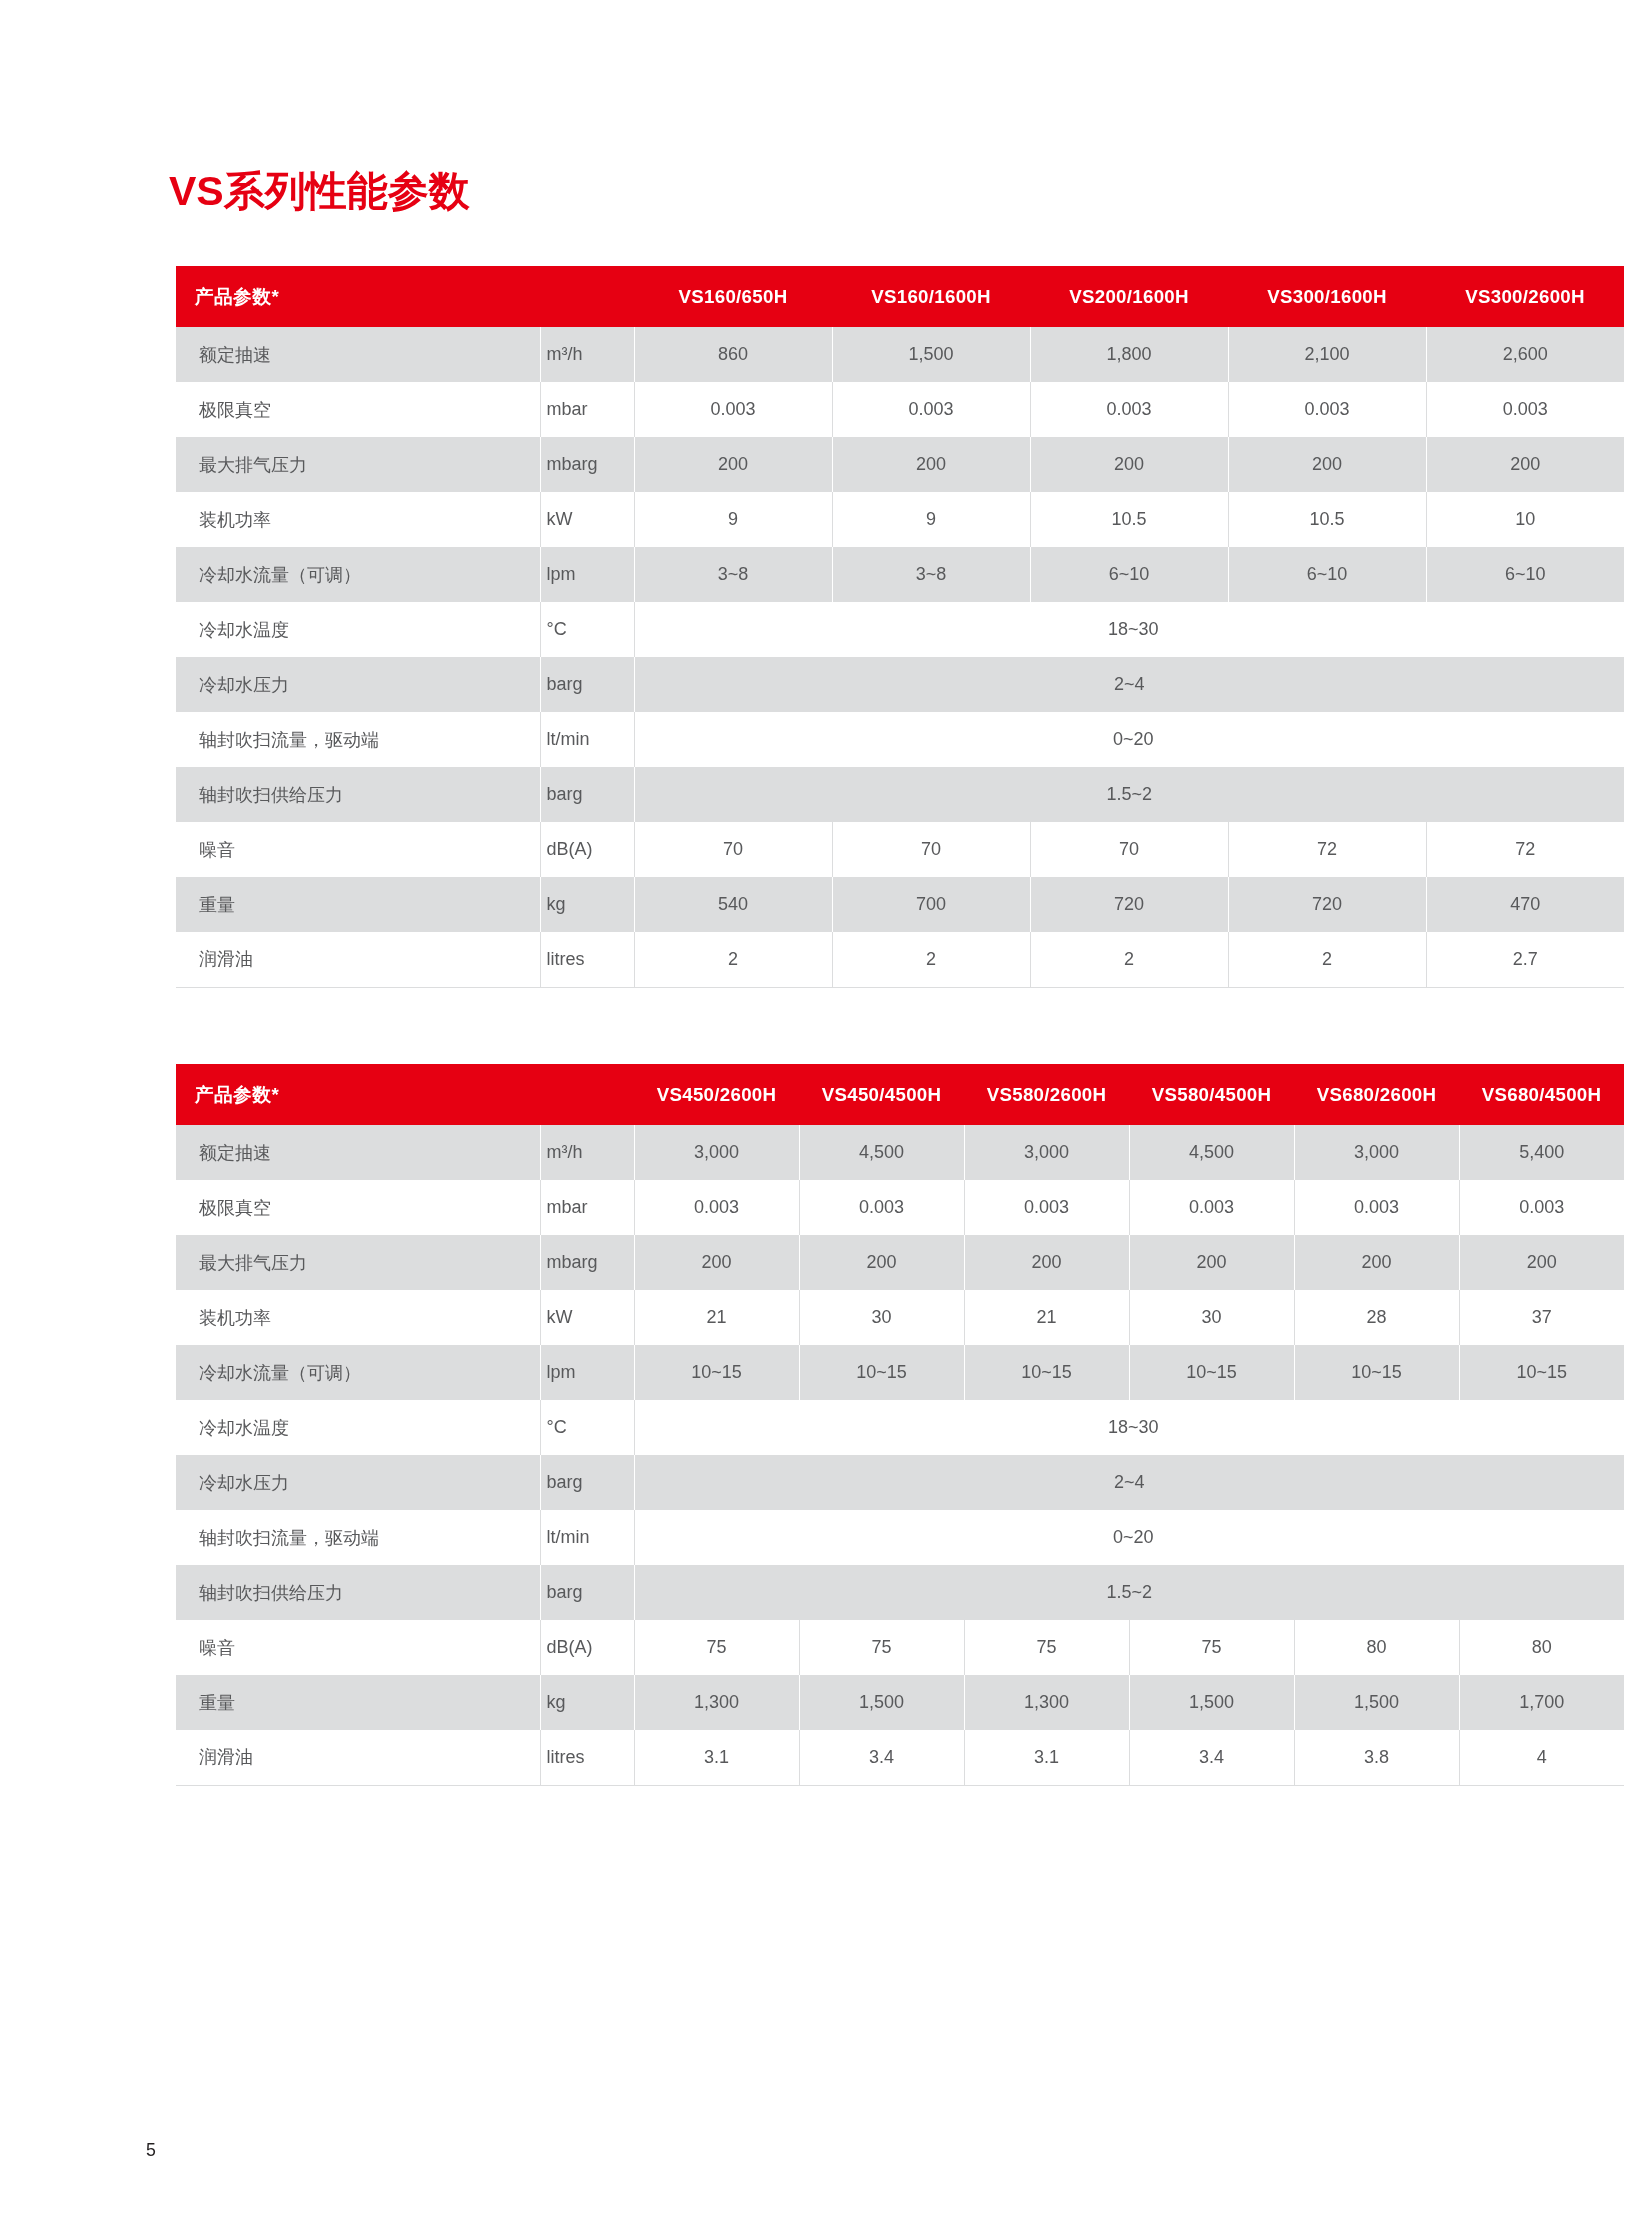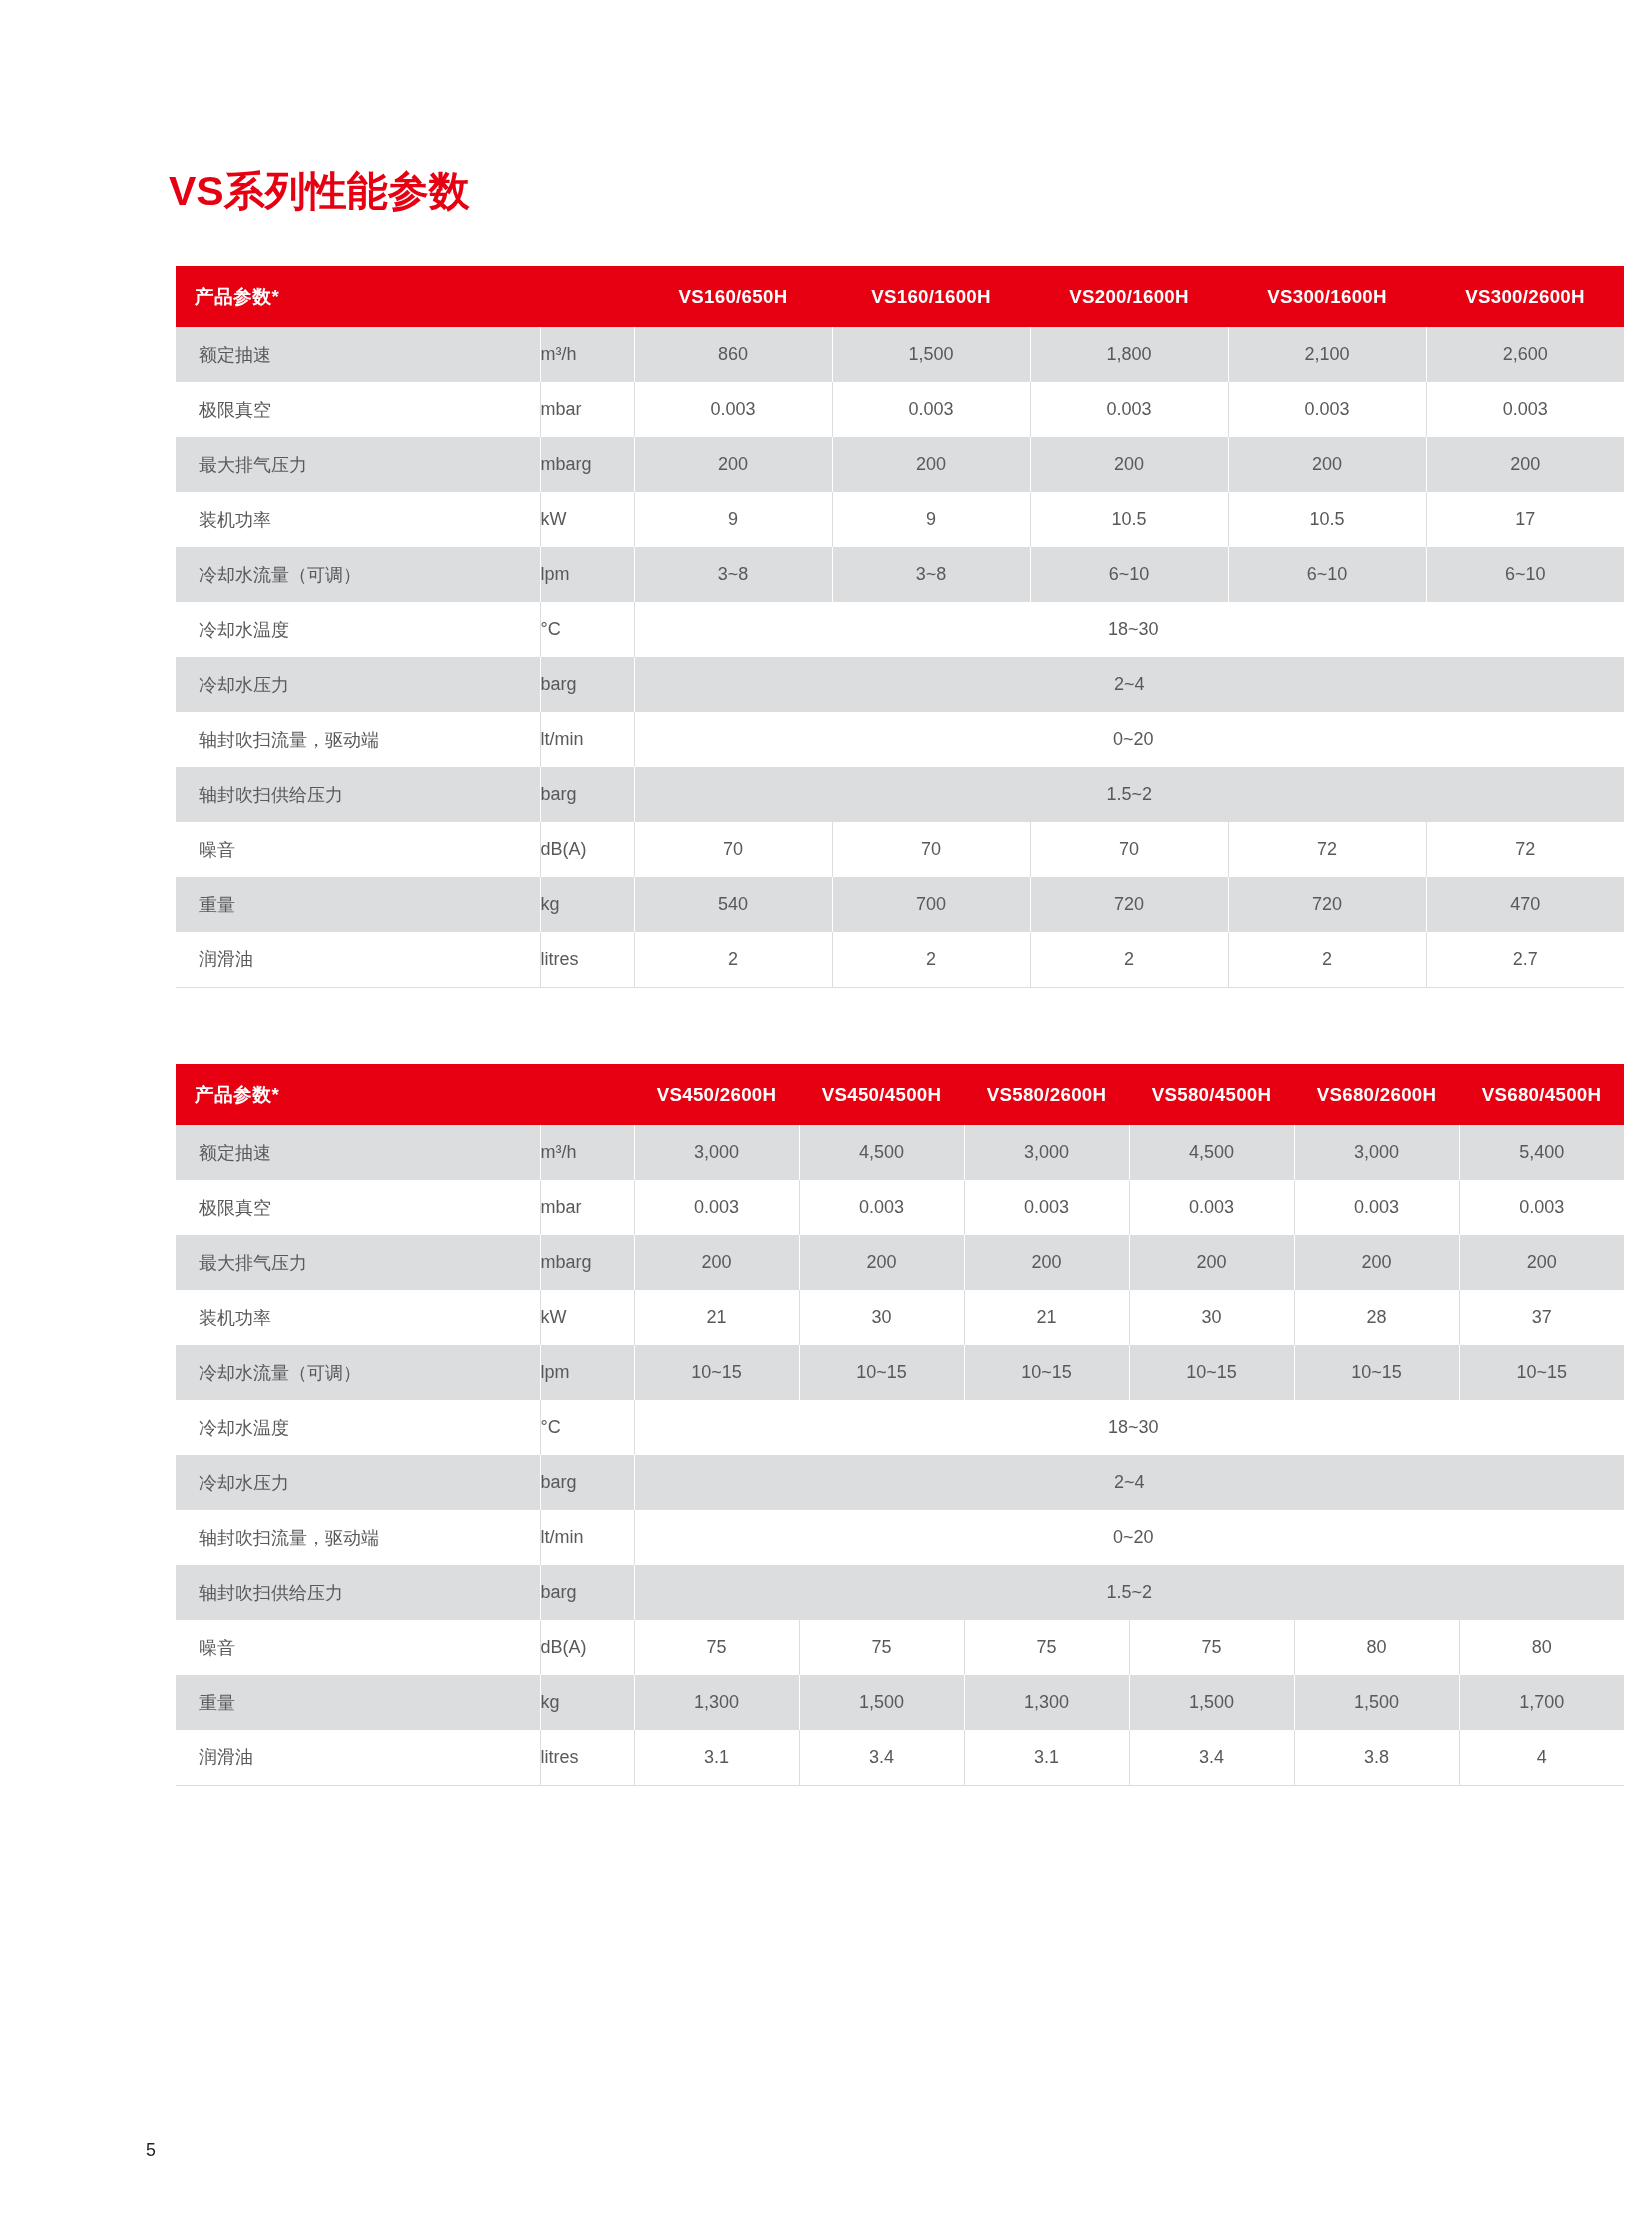--- a/index.html
+++ b/index.html
@@ -96,21 +96,21 @@
     border-right-color: #DCDDDE;
   }
   .spec-table tbody td.cell-param {
     text-align: left;
     padding-left: 23px;
     border-left: 0;
     white-space: nowrap;
   }
   .spec-table tbody td.cell-unit {
     text-align: left;
-    padding-left: 0;
+    padding-left: 6px;
     white-space: nowrap;
   }
   .spec-table tbody td.cell-val {
     text-align: center;
     white-space: nowrap;
   }
   .spec-table tbody td.cell-span {
     text-align: center;
     white-space: nowrap;
     border-left: 0;
@@ -189,21 +189,21 @@
           <td class="cell-val">200</td>
           <td class="cell-val last">200</td>
         </tr>
         <tr class="plain">
           <td class="cell-param">装机功率</td>
           <td class="cell-unit">kW</td>
           <td class="cell-val">9</td>
           <td class="cell-val">9</td>
           <td class="cell-val">10.5</td>
           <td class="cell-val">10.5</td>
-          <td class="cell-val last">17</td>
+          <td class="cell-val last">10</td>
         </tr>
         <tr class="shade">
           <td class="cell-param">冷却水流量（可调）</td>
           <td class="cell-unit">lpm</td>
           <td class="cell-val">3~8</td>
           <td class="cell-val">3~8</td>
           <td class="cell-val">6~10</td>
           <td class="cell-val">6~10</td>
           <td class="cell-val last">6~10</td>
         </tr>

